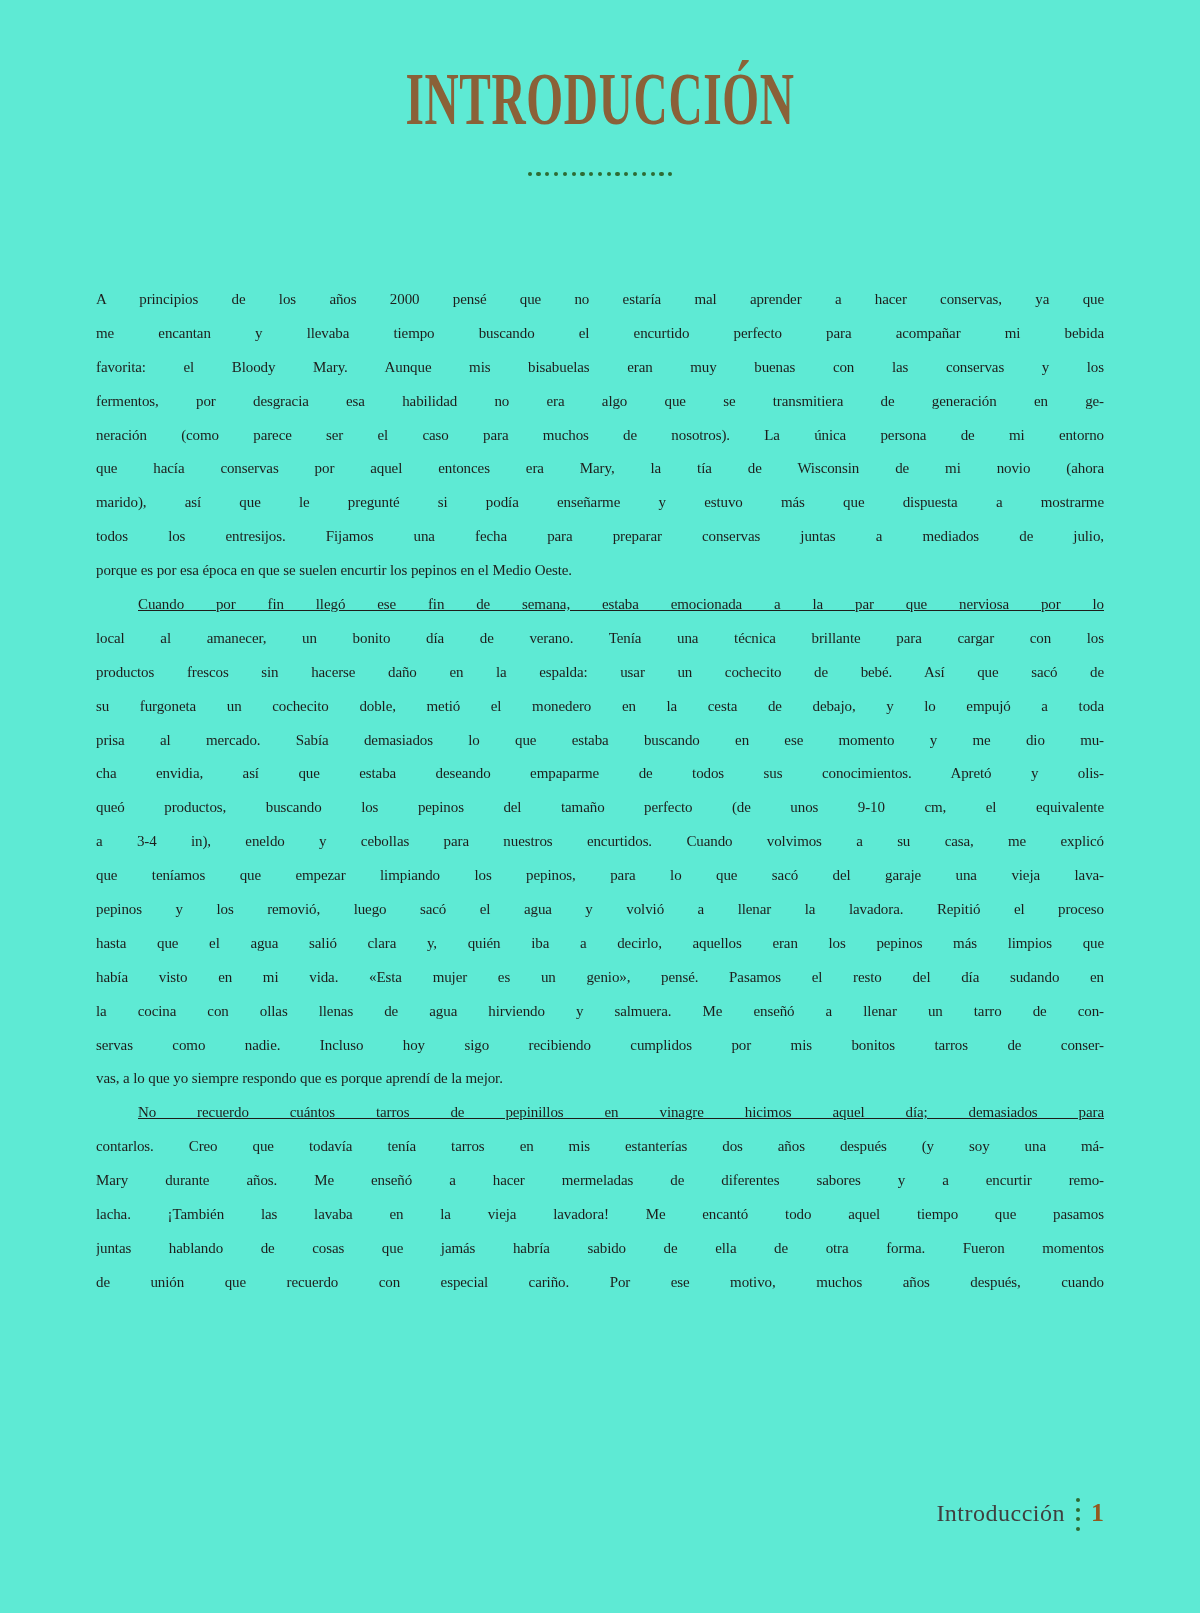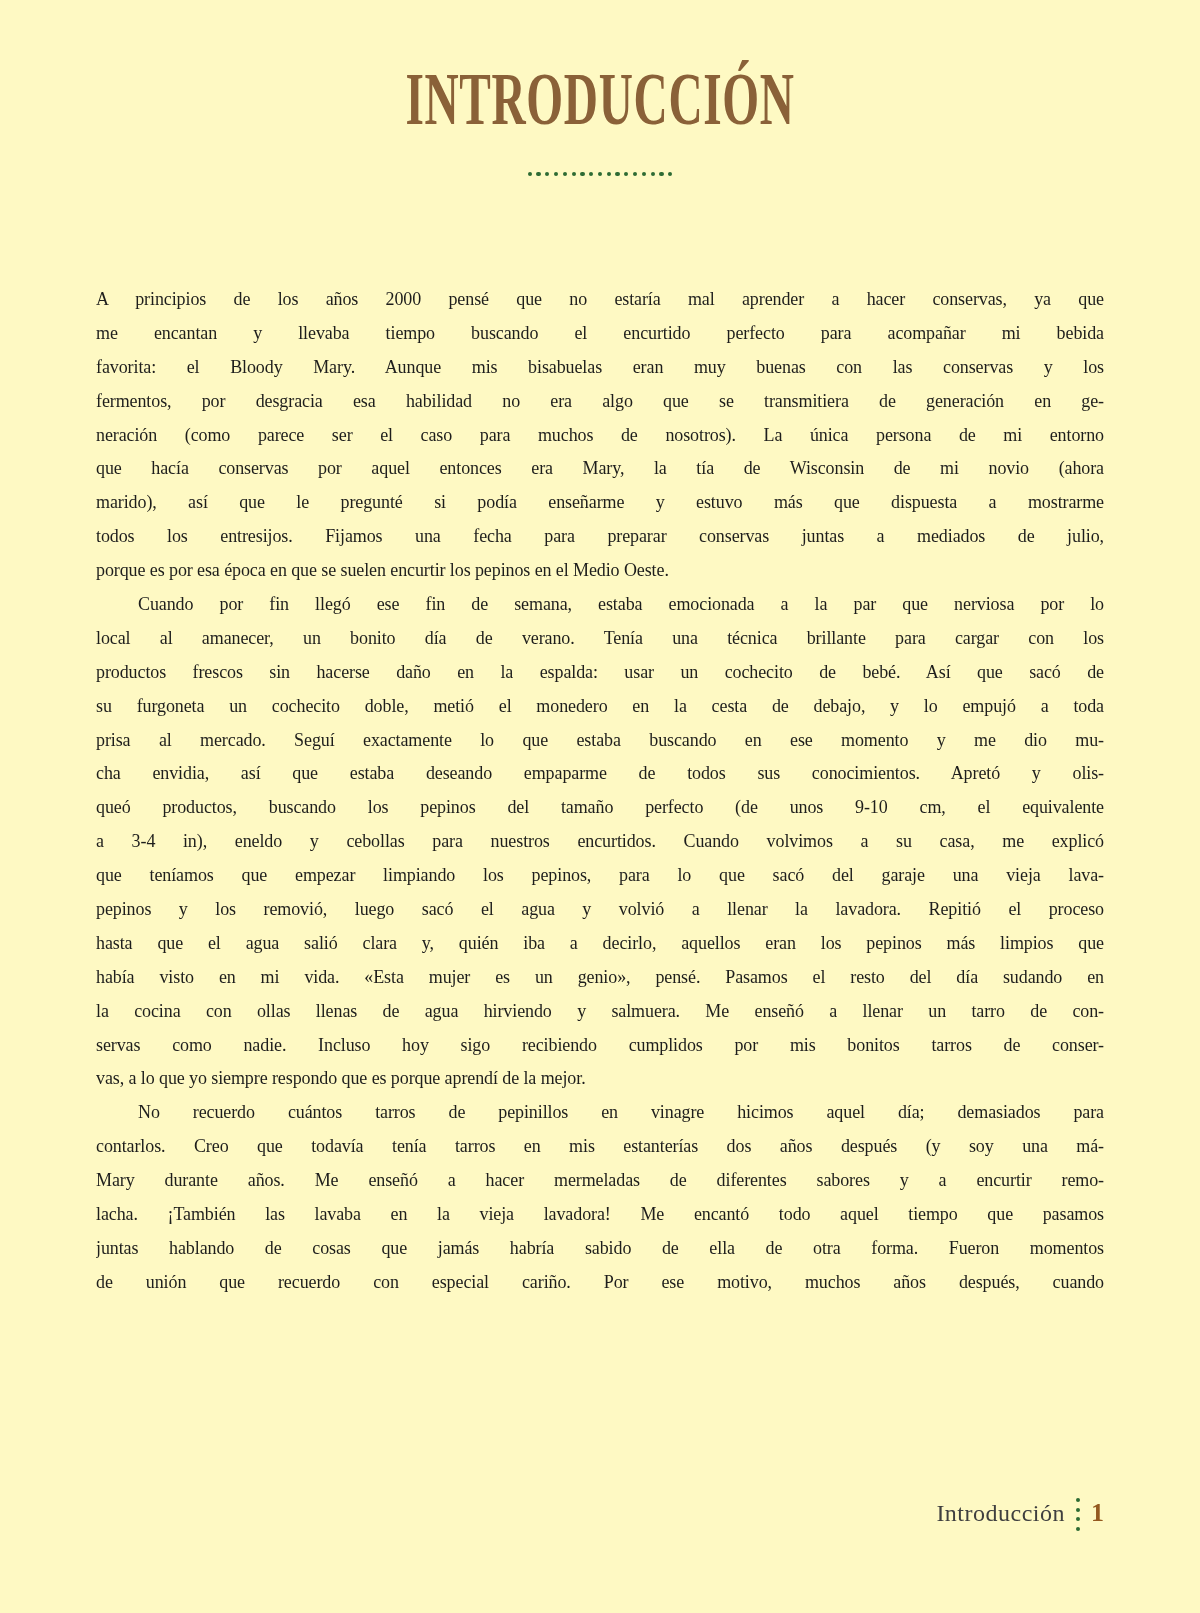--- a/index.html
+++ b/index.html
@@ -4,21 +4,21 @@
 <style>
   html, body {
     margin: 0;
     padding: 0;
     background: #ffffff;
   }
   .page {
     position: relative;
     width: 1200px;
     height: 1613px;
-    background: #fef9c3;
+    background: #5eead4;
     overflow: hidden;
     font-family: "Liberation Serif", serif;
   }
   .title {
     position: absolute;
     top: 62px;
     left: 0;
     width: 1200px;
     margin: 0;
     text-align: center;
@@ -50,30 +50,31 @@
   .text-block {
     position: absolute;
     top: 283px;
     left: 96px;
     width: 1008px;
   }
   .line {
     margin: 0;
     height: 33.9px;
     line-height: 33.9px;
-    font-size: 18px;
+    font-size: 15px;
     letter-spacing: -0.1px;
     color: #1e1e1c;
     text-align: justify;
     text-align-last: justify;
     overflow: hidden;
     white-space: nowrap;
   }
   .line.indent {
     text-indent: 42px;
+    text-decoration: underline;
   }
   .line.no-justify-last {
     text-align-last: left;
   }
   
   .line { white-space: normal; }
   .footer {
     position: absolute;
     top: 1496px;
     right: 96px;
@@ -140,21 +141,21 @@
       <p class="line">fermentos, por desgracia esa habilidad no era algo que se transmitiera de generación en ge-</p>
       <p class="line">neración (como parece ser el caso para muchos de nosotros). La única persona de mi entorno</p>
       <p class="line">que hacía conservas por aquel entonces era Mary, la tía de Wisconsin de mi novio (ahora</p>
       <p class="line">marido), así que le pregunté si podía enseñarme y estuvo más que dispuesta a mostrarme</p>
       <p class="line">todos los entresijos. Fijamos una fecha para preparar conservas juntas a mediados de julio,</p>
       <p class="line no-justify-last">porque es por esa época en que se suelen encurtir los pepinos en el Medio Oeste.</p>
       <p class="line indent">Cuando por fin llegó ese fin de semana, estaba emocionada a la par que nerviosa por lo</p>
       <p class="line">local al amanecer, un bonito día de verano. Tenía una técnica brillante para cargar con los</p>
       <p class="line">productos frescos sin hacerse daño en la espalda: usar un cochecito de bebé. Así que sacó de</p>
       <p class="line">su furgoneta un cochecito doble, metió el monedero en la cesta de debajo, y lo empujó a toda</p>
-      <p class="line">prisa al mercado. Seguí exactamente lo que estaba buscando en ese momento y me dio mu-</p>
+      <p class="line">prisa al mercado. Sabía demasiados lo que estaba buscando en ese momento y me dio mu-</p>
       <p class="line">cha envidia, así que estaba deseando empaparme de todos sus conocimientos. Apretó y olis-</p>
       <p class="line">queó productos, buscando los pepinos del tamaño perfecto (de unos 9-10 cm, el equivalente</p>
       <p class="line">a 3-4 in), eneldo y cebollas para nuestros encurtidos. Cuando volvimos a su casa, me explicó</p>
       <p class="line">que teníamos que empezar limpiando los pepinos, para lo que sacó del garaje una vieja lava-</p>
       <p class="line">pepinos y los removió, luego sacó el agua y volvió a llenar la lavadora. Repitió el proceso</p>
       <p class="line">hasta que el agua salió clara y, quién iba a decirlo, aquellos eran los pepinos más limpios que</p>
       <p class="line">había visto en mi vida. «Esta mujer es un genio», pensé. Pasamos el resto del día sudando en</p>
       <p class="line">la cocina con ollas llenas de agua hirviendo y salmuera. Me enseñó a llenar un tarro de con-</p>
       <p class="line">servas como nadie. Incluso hoy sigo recibiendo cumplidos por mis bonitos tarros de conser-</p>
       <p class="line no-justify-last">vas, a lo que yo siempre respondo que es porque aprendí de la mejor.</p>

